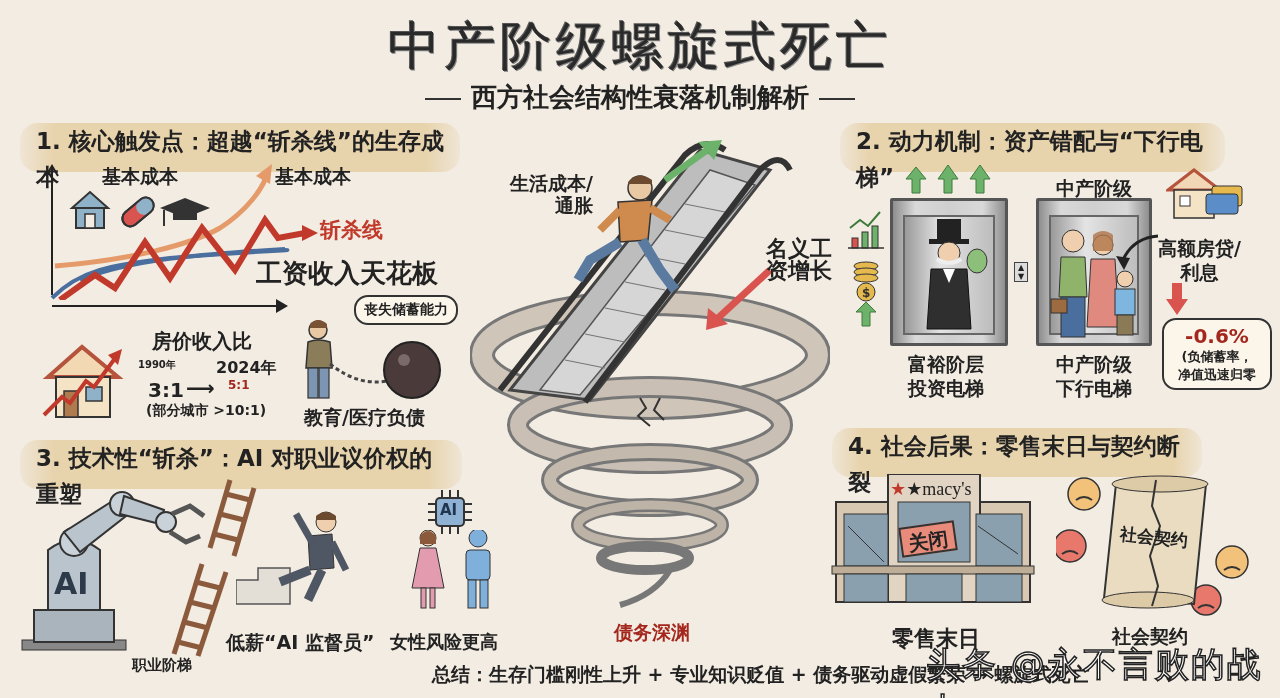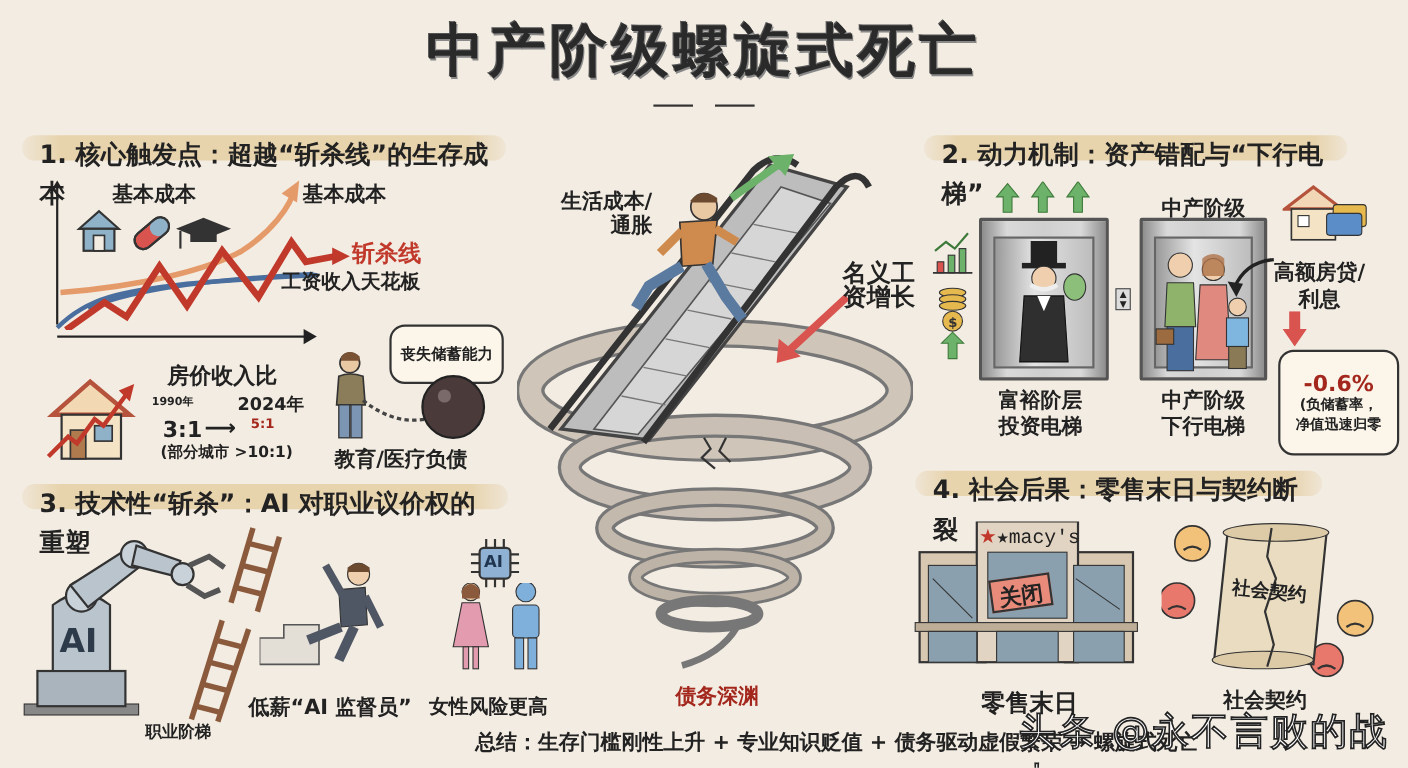--- a/index.html
+++ b/index.html
@@ -1,37 +1,37 @@
 <!DOCTYPE html>
 <html><head>
 <meta charset="utf-8">
 <style>
   *{box-sizing:border-box;margin:0;padding:0}
   html,body{width:1280px;height:698px;overflow:hidden}
   body{background:#f3ece2;font-family:"DejaVu Sans","Liberation Sans",sans-serif;color:#222;position:relative}
   .abs{position:absolute}
-  .title{left:0;width:1280px;top:12px;text-align:center;font-size:52px;font-weight:bold;color:#2a2a2a;letter-spacing:4px;text-shadow:1px 1px 0 #888, -1px -1px 0 #555}
+  .title{left:0;width:1280px;top:12px;text-align:center;font-size:52px;font-weight:normal;color:#2a2a2a;letter-spacing:4px;text-shadow:1px 1px 0 #888, -1px -1px 0 #555}
   .subtitle{left:0;width:1280px;top:80px;text-align:center;font-size:26px;font-weight:bold;color:#222}
   .subtitle .dash{display:inline-block;width:36px;height:2px;background:#333;vertical-align:middle;margin:0 10px}
-  .sec-head{height:23px;line-height:36px;padding:0 16px;font-size:23px;font-weight:bold;color:#222;border-radius:18px;
+  .sec-head{height:49px;line-height:36px;padding:0 16px;font-size:23px;font-weight:bold;color:#222;border-radius:18px;
     background:linear-gradient(90deg,rgba(226,204,164,0.2),#e7d3ac 8%,#e7d3ac 92%,rgba(226,204,164,0.2))}
   .lbl{font-weight:bold;color:#222;white-space:nowrap}
   .red{color:#c0392b}
   .darkred{color:#a3271d}
-  .bubble{border:2px solid #333;border-radius:14px;background:#fbf5ea;padding:16px 8px;font-weight:bold}
+  .bubble{border:2px solid #333;border-radius:14px;background:#fbf5ea;padding:4px 8px;font-weight:bold}
   .elev{border:3px solid #555;background:linear-gradient(90deg,#8e8e8e,#d9d9d9 20%,#cfcfcf 50%,#d9d9d9 80%,#8e8e8e);border-radius:2px}
   .elev-inner{position:absolute;left:10px;right:10px;top:14px;bottom:8px;background:linear-gradient(90deg,#9a9a9a,#e4e4e4 40%,#bdbdbd);border:2px solid #666}
   .watermark{font-size:34px;color:#fff;font-weight:normal;-webkit-text-stroke:1.5px #222;letter-spacing:2px}
 </style>
 </head>
 <body>
 
 <div class="abs title">中产阶级螺旋式死亡</div>
 <div class="abs subtitle">
-  <span class="dash"></span><span class="dash"></span>
+  <span class="dash"></span><span>西方社会结构性衰落机制解析</span><span class="dash"></span>
 </div>
 
 <div class="abs sec-head" style="left:20px;top:123px;width:440px">1. 核心触发点：超越“斩杀线”的生存成本</div>
 
 <div class="abs" style="left:20px;top:160px;width:420px;height:140px">
   <svg width="420" height="140" viewBox="0 0 420 140">
 
     <line x1="32" y1="135" x2="32" y2="8" stroke="#222" stroke-width="2"></line>
     <polyline points="26,16 32,6 38,16" fill="none" stroke="#222" stroke-width="2"></polyline>
 
@@ -58,21 +58,21 @@
 
     <g>
       <polygon points="140,48 165,38 190,48 165,58" fill="#333"></polygon>
       <rect x="153" y="50" width="24" height="10" fill="#333"></rect>
       <line x1="144" y1="50" x2="144" y2="66" stroke="#333" stroke-width="2"></line>
     </g>
   </svg>
   <div class="abs lbl" style="left:82px;top:4px;font-size:19px">基本成本</div>
   <div class="abs lbl" style="left:255px;top:4px;font-size:19px">基本成本</div>
   <div class="abs lbl red" style="left:300px;top:56px;font-size:21px">斩杀线</div>
-  <div class="abs lbl" style="left:236px;top:84px;font-size:18px">工资收入天花板</div>
+  <div class="abs lbl" style="left:236px;top:96px;font-size:26px">工资收入天花板</div>
 </div>
 
 <div class="abs" style="left:52px;top:305px;width:232px;height:2px;background:#222"></div>
 <div class="abs" style="left:276px;top:299px;width:0;height:0;border-top:7px solid transparent;border-bottom:7px solid transparent;border-left:12px solid #222"></div>
 
 <div class="abs" style="left:40px;top:335px;width:90px;height:90px">
   <svg width="90" height="90" viewBox="0 0 90 90">
     <polygon points="8,42 42,12 78,42" fill="#f3d9b3" stroke="#b5533c" stroke-width="4"></polygon>
     <rect x="16" y="42" width="54" height="40" fill="#f4e3c5" stroke="#333" stroke-width="2"></rect>
     <rect x="24" y="56" width="14" height="26" fill="#b07a4f" stroke="#333" stroke-width="1.5"></rect>
@@ -370,21 +370,21 @@
     <rect x="16" y="40" width="44" height="52" fill="#8aa0ae" stroke="#333"></rect>
     <rect x="148" y="40" width="46" height="52" fill="#8aa0ae" stroke="#333"></rect>
     <rect x="70" y="28" width="72" height="60" fill="#8aa0ae" stroke="#333"></rect>
     <rect x="4" y="92" width="202" height="8" fill="#bfae97" stroke="#333"></rect>
     <rect x="16" y="100" width="44" height="28" fill="#8aa0ae" stroke="#333"></rect>
     <rect x="78" y="100" width="56" height="28" fill="#8aa0ae" stroke="#333"></rect>
     <rect x="148" y="100" width="46" height="28" fill="#8aa0ae" stroke="#333"></rect>
     <line x1="150" y1="52" x2="190" y2="80" stroke="#333"></line>
       <line x1="20" y1="52" x2="56" y2="88" stroke="#333"></line>
   </svg>
-  <div class="abs" style="left:62px;top:4px;font-size:18px;color:#222;white-space:nowrap"><span style="color:#c0392b">★</span><span style="font-family:Liberation Mono, monospace">★macy's</span></div>
+  <div class="abs" style="left:62px;top:4px;font-size:18px;color:#222;white-space:nowrap"><span style="color:#c0392b">★</span><span style="font-family:Liberation Serif, serif">★macy's</span></div>
   <div class="abs lbl" style="left:72px;top:50px;width:56px;height:30px;line-height:30px;text-align:center;font-size:20px;background:#e88b7a;border:2px solid #333;transform:rotate(-8deg)">关闭</div>
 </div>
 
 <div class="abs" style="left:1056px;top:466px;width:200px;height:150px">
   <svg width="200" height="150" viewBox="0 0 200 150">
     <g>
         <circle cx="28" cy="28" r="16" fill="#f2c27a" stroke="#333" stroke-width="1.5"></circle>
         <path d="M20,34 Q28,28 36,34" fill="none" stroke="#333" stroke-width="2"></path>
       </g>
     <g>

